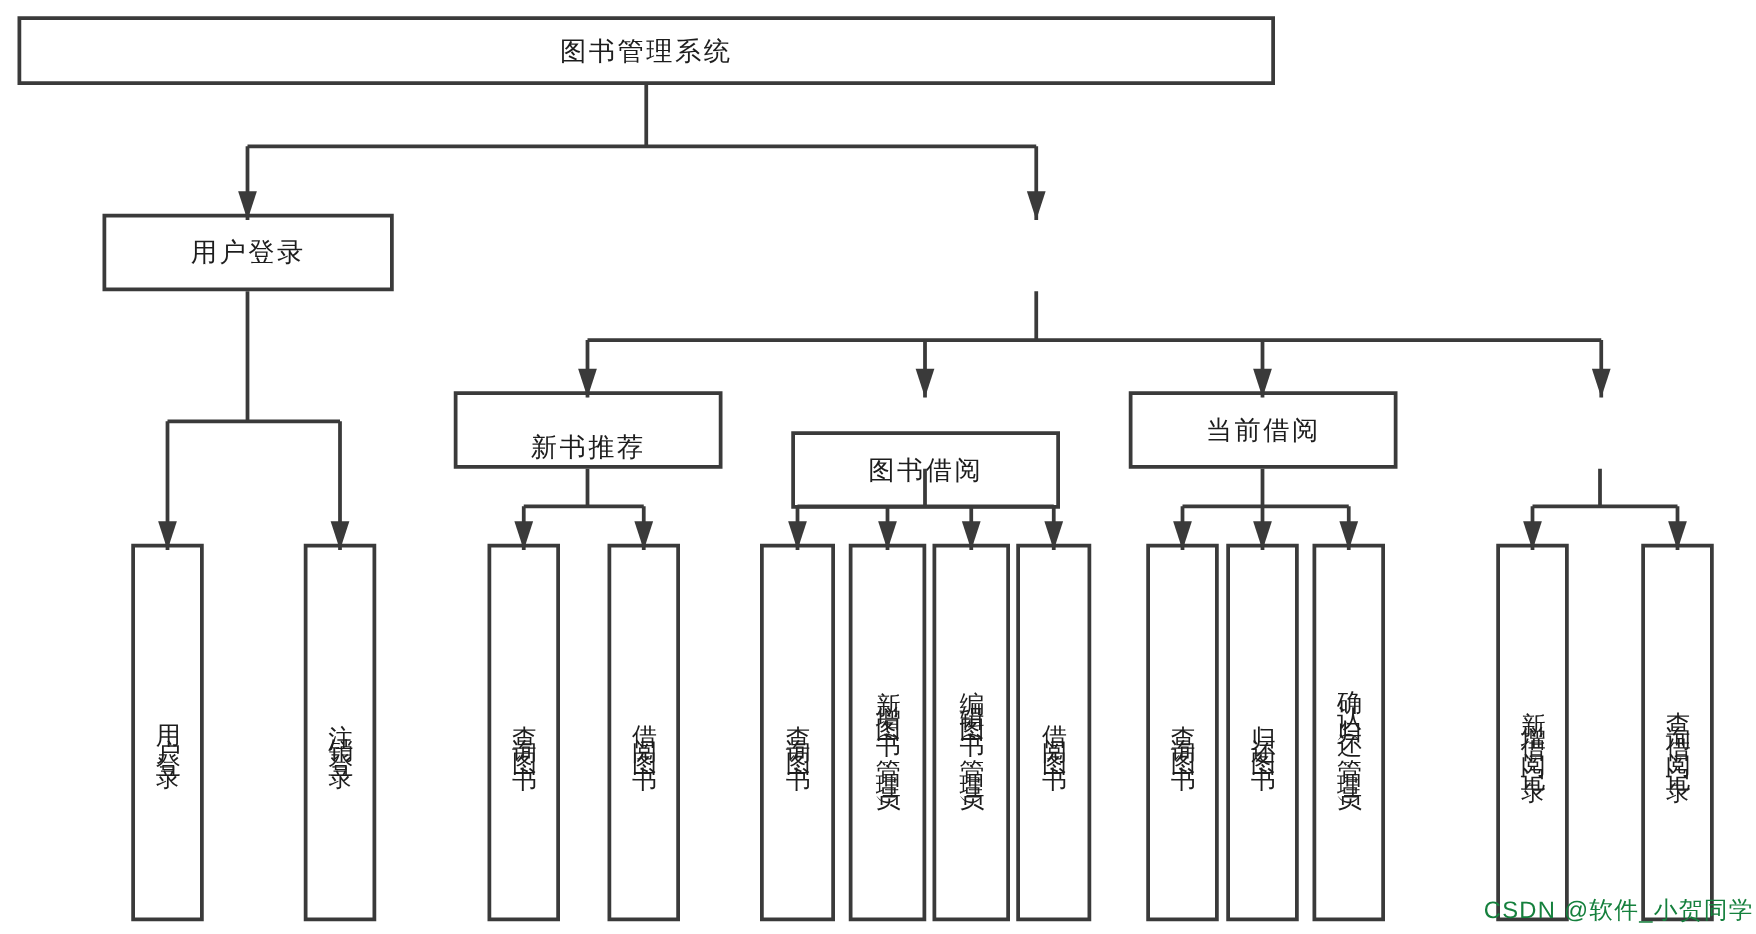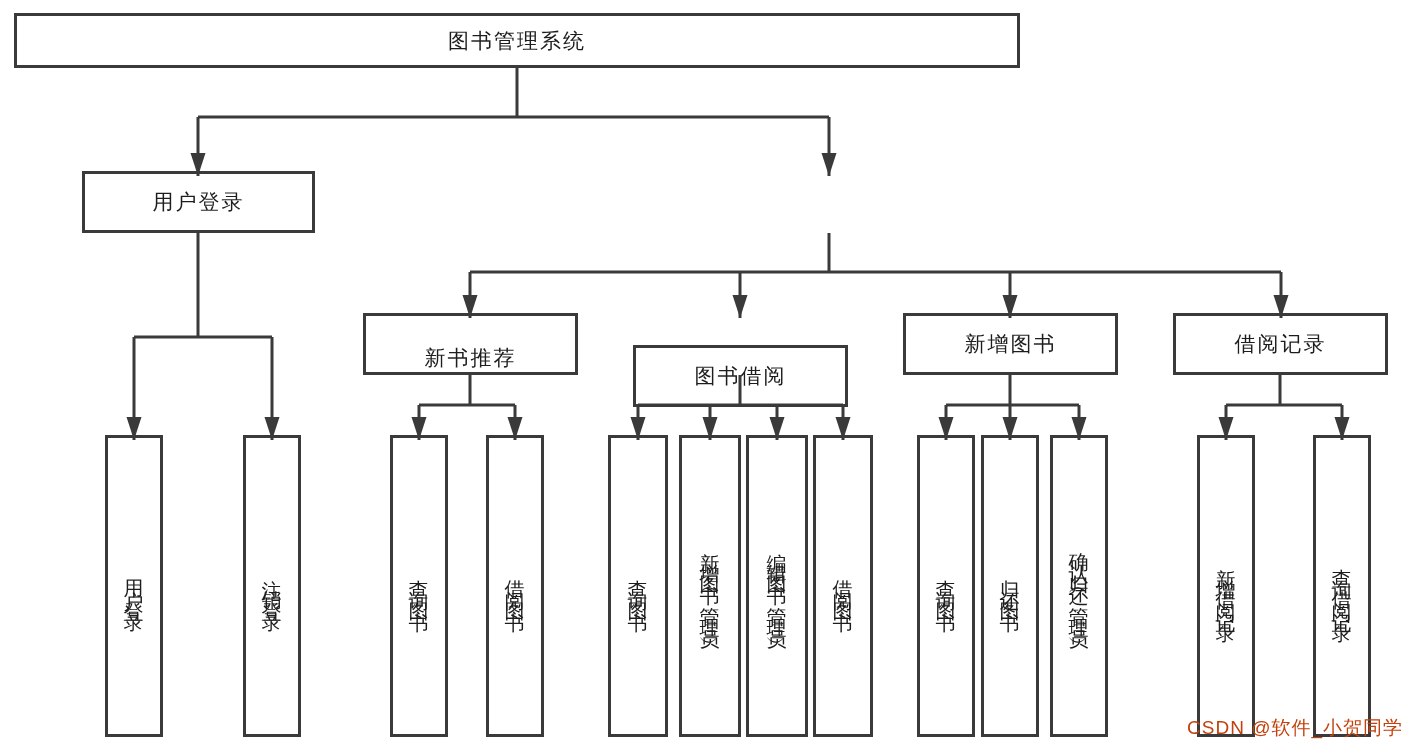--- a/index.html
+++ b/index.html
@@ -52,21 +52,21 @@
     line-height: 1;
     letter-spacing: 11px;
     color: #1d1d1d;
     white-space: nowrap;
   }
   .watermark {
     position: absolute;
     right: 2px;
     bottom: 6px;
     font-size: 19px;
-    color: #c2410c;
+    color: #15803d;
     z-index: 10;
     letter-spacing: 1px;
   }
 </style>
 </head>
 <body>
 
 <div class="stage">
 
   <svg class="wires" width="1405" height="747" viewBox="0 0 1405 747">
@@ -110,24 +110,21 @@
     <span class="hlabel">用户登录</span>
   </div>
 
   <div class="node" style="left:363px; top:313px; width:215px; height:62px;align-items:flex-end;">
     <span class="hlabel">新书推荐</span>
   </div>
   <div class="node" style="left:633px; top:313px; width:215px; height:62px;margin-top:32px;">
     <span class="hlabel">图书借阅</span>
   </div>
   <div class="node" style="left:903px; top:313px; width:215px; height:62px;">
-    <span class="hlabel">新增图书</span>
-  </div>
-  <div class="node" style="left:1173px; top:313px; width:215px; height:62px;">
-    <span class="hlabel">借阅记录</span>
+    <span class="hlabel">当前借阅</span>
   </div>
 
   <div class="leaf" style="left:105px; width:58px;">
     <span class="vlabel">用户登录</span>
   </div>
   <div class="leaf" style="left:243px; width:58px;">
     <span class="vlabel">注销登录</span>
   </div>
 
   <div class="leaf" style="left:390px; width:58px;">

